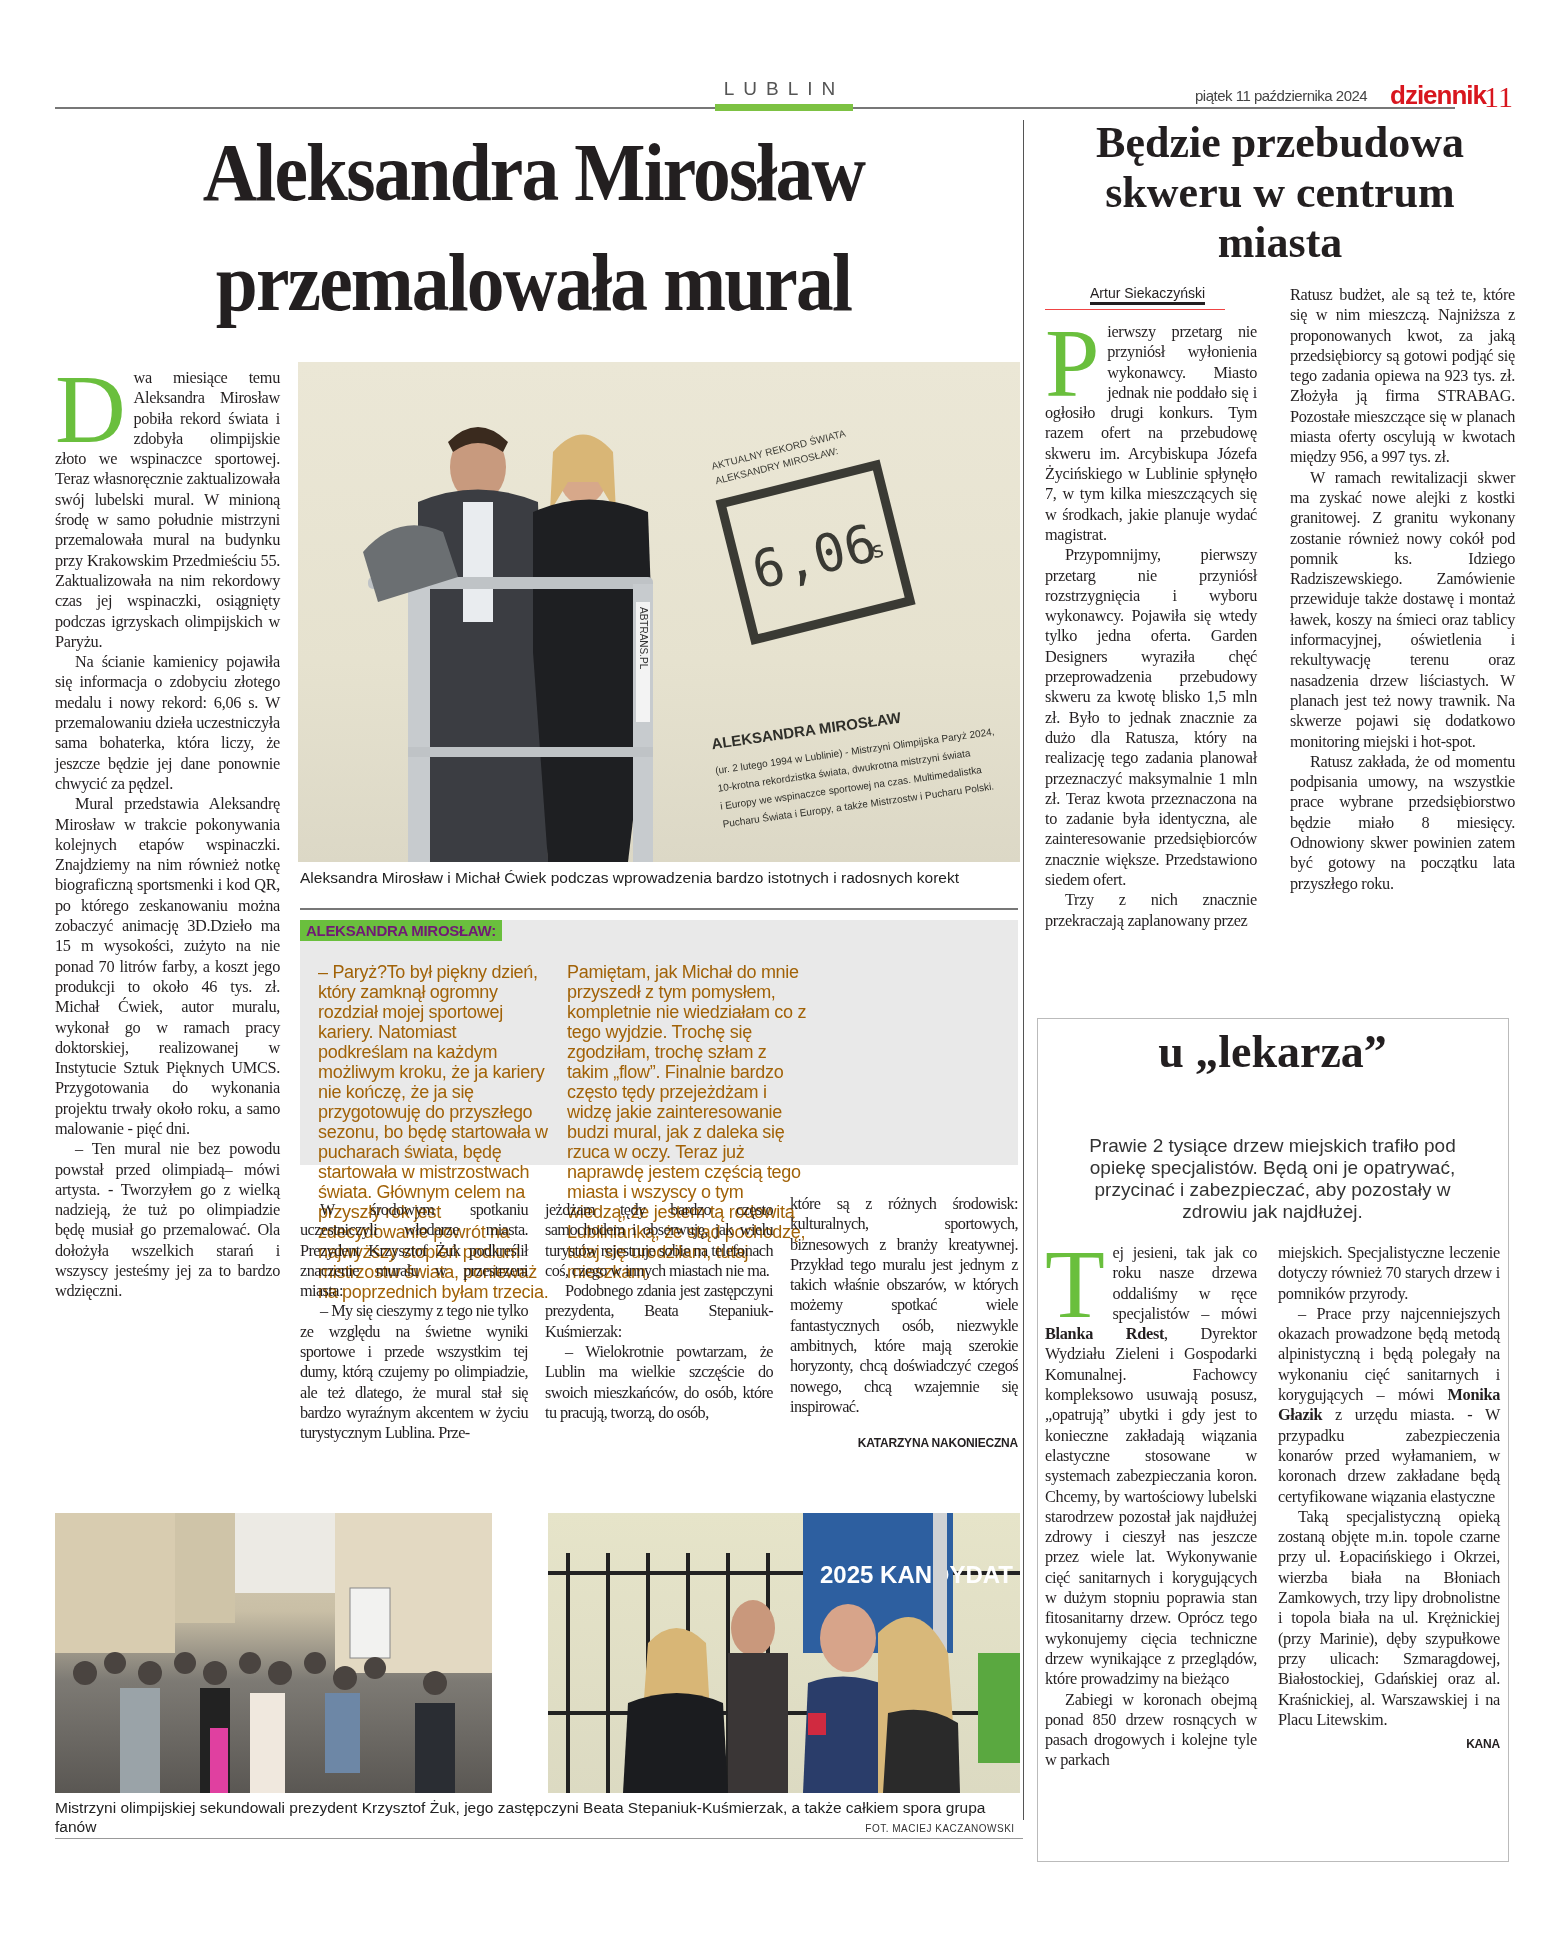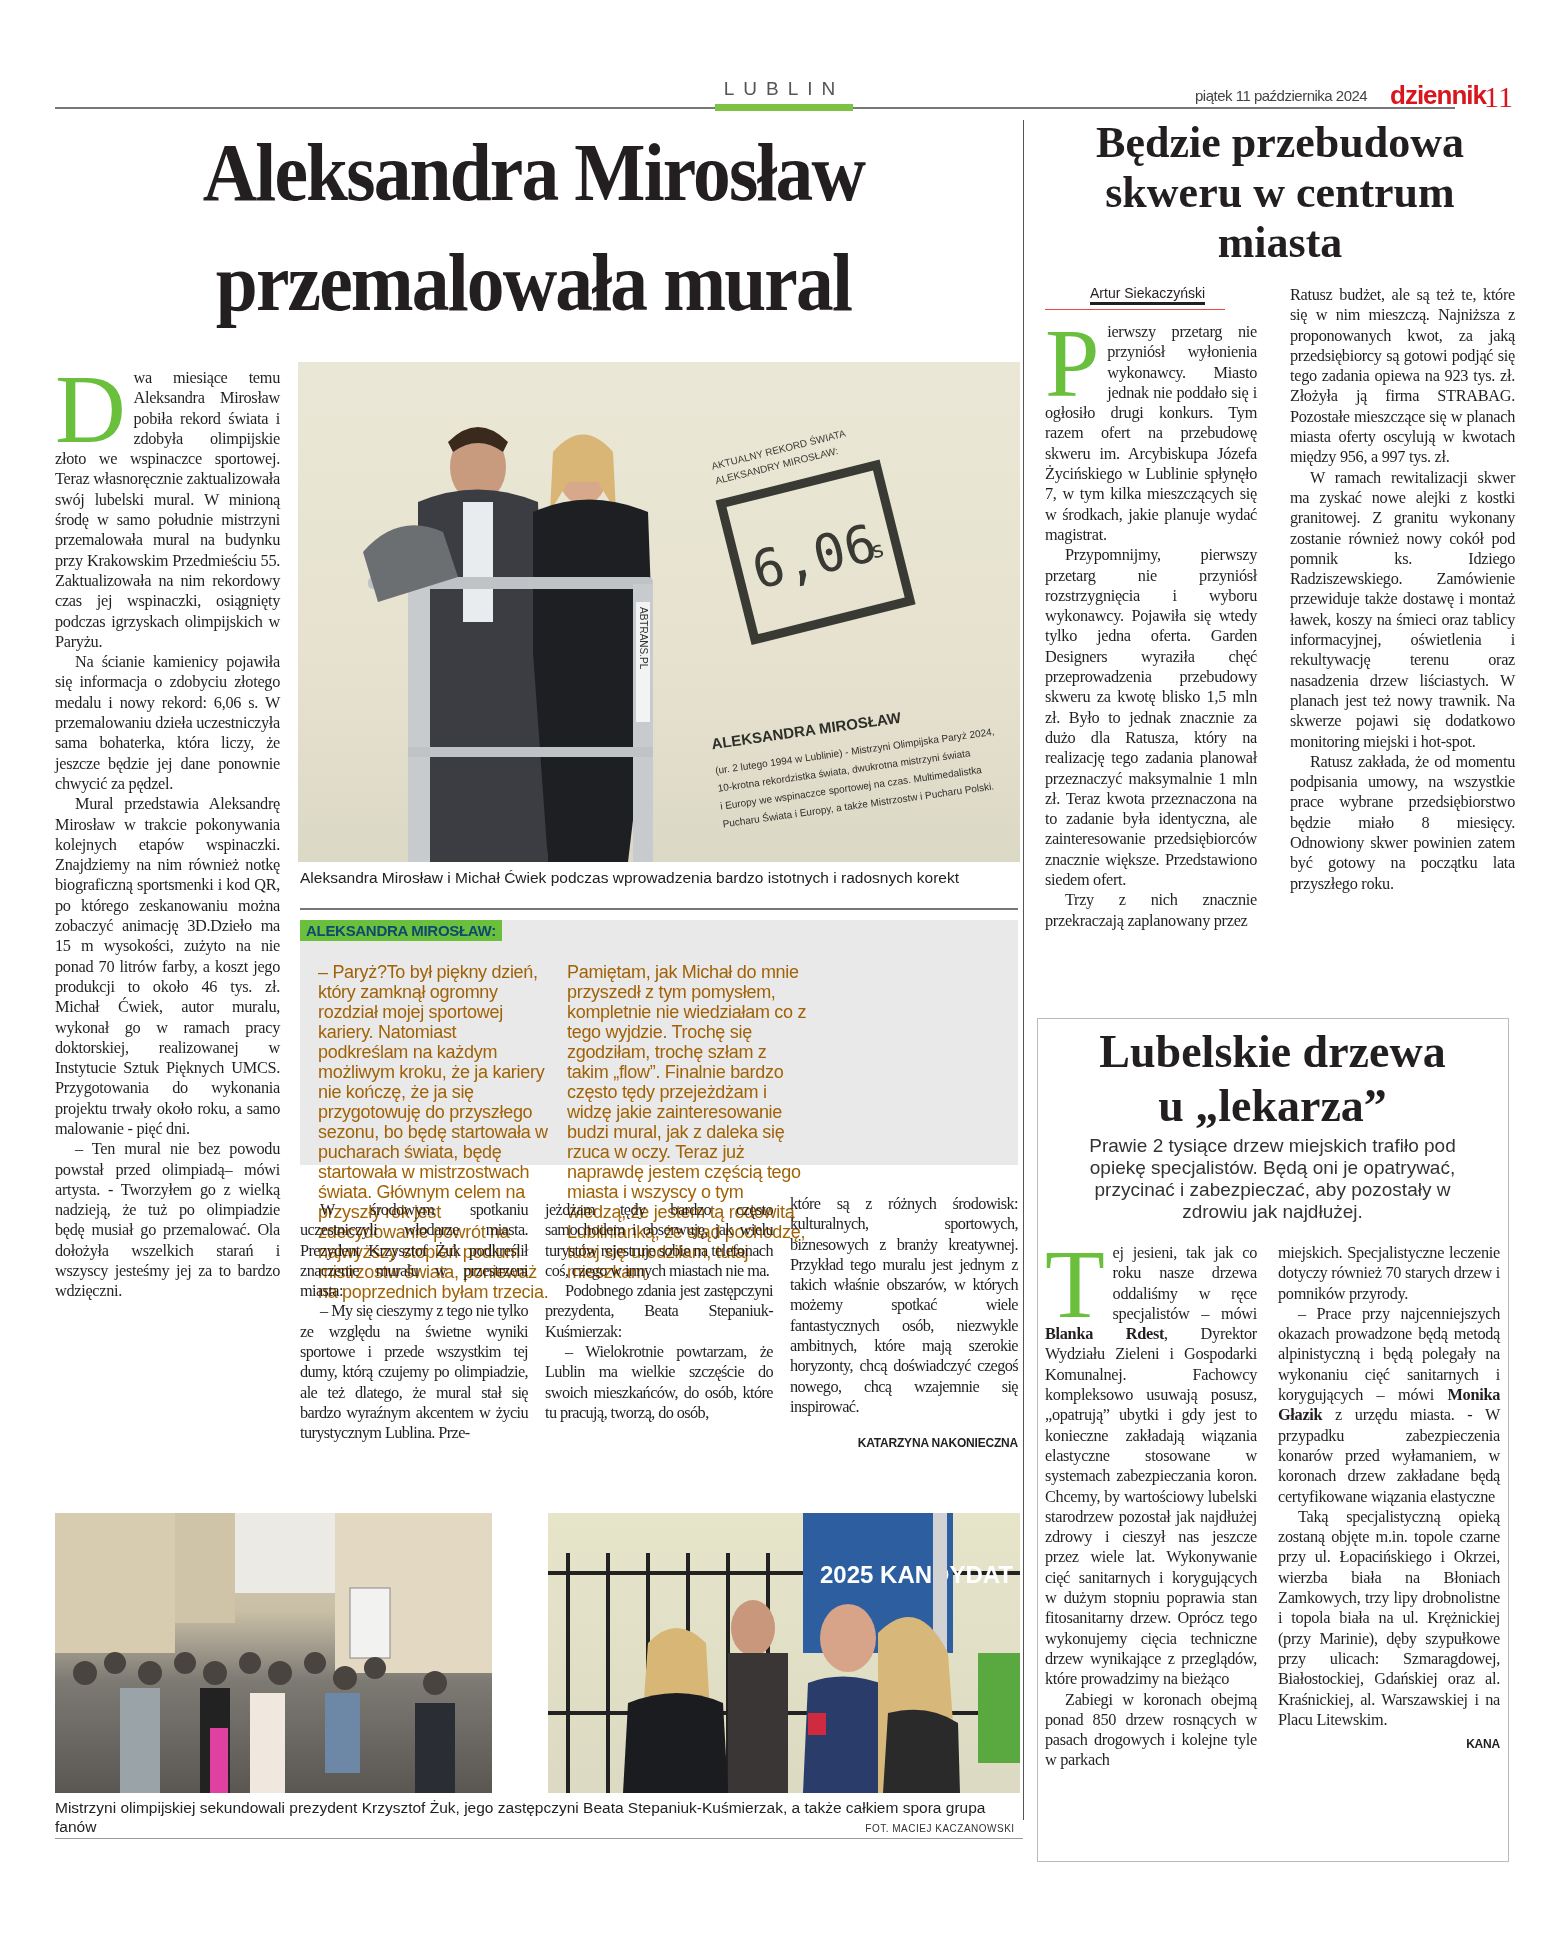--- a/index.html
+++ b/index.html
@@ -14,21 +14,21 @@
   .headline { left:55px; top:118px; width:960px; text-align:center; font-family:"Liberation Serif", serif; font-weight:bold; font-size:82px; line-height:110px; letter-spacing:-2px; transform:scaleX(0.92); transform-origin:left top; width:1040px; }
   .vdivider { left:1023px; top:120px; width:1px; height:1700px; background:#555; }
   .right-head { left:1045px; top:118px; width:470px; text-align:center; font-family:"Liberation Serif", serif; font-weight:bold; font-size:44px; line-height:50px; }
   .byline-wrap { left:1045px; top:285px; width:180px; border-bottom:1px solid #ef4444; height:24px; }
   .byline { position:absolute; left:45px; top:0; font-family:"Liberation Sans", sans-serif; font-size:14px; border-bottom:3px solid #231f20; padding-bottom:1px; }
   .dropcap { float:left; font-family:"Liberation Serif", serif; color:#6abf3d; font-size:98px; line-height:78px; margin:2px 8px 0 0; }
   .col { position:absolute; }
   .photo { position:absolute; overflow:hidden; }
   .caption { font-family:"Liberation Sans", sans-serif; font-size:15.5px; line-height:19px; color:#222; }
   .quote-box { left:300px; top:920px; width:718px; height:245px; background:#e9e9e9; }
-  .quote-tag { left:300px; top:920px; background:#6abf3d; color:#0c4a6e; font-family:"Liberation Sans", sans-serif; font-weight:bold; font-size:15px; padding:2px 6px; letter-spacing:-0.3px; }
+  .quote-tag { left:300px; top:920px; background:#6abf3d; color:#701a75; font-family:"Liberation Sans", sans-serif; font-weight:bold; font-size:15px; padding:2px 6px; letter-spacing:-0.3px; }
   .quote-col { font-family:"Liberation Sans", sans-serif; font-size:18px; line-height:20px; color:#a16207; letter-spacing:-0.3px; }
   .narrow { font-family:"Liberation Serif", serif; font-size:16.3px; line-height:20.3px; text-align:justify; letter-spacing:-0.3px; }
   .narrow p { margin:0; text-indent:20px; }
   .sig { font-family:"Liberation Sans", sans-serif; font-weight:bold; font-size:12px; text-align:right; letter-spacing:-0.2px; }
   .box2 { left:1037px; top:1018px; width:470px; height:842px; border:1px solid #bbb; }
   .box2-head { left:1040px; top:1025px; width:465px; text-align:center; font-family:"Liberation Serif", serif; font-weight:bold; font-size:46px; line-height:54px; }
   .box2-lead { left:1060px; top:1135px; width:425px; text-align:center; font-family:"Liberation Sans", sans-serif; font-size:19px; line-height:22px; color:#333; }
   .photo-credit { font-family:"Liberation Sans", sans-serif; font-size:10px; letter-spacing:0.5px; color:#333; }
   .bold { font-weight:bold; }
 </style>
@@ -187,21 +187,20 @@
   <p>Trzy z nich znacznie przekraczają zaplanowany przez</p>
 </div>
 <div class="col narrow" style="left:1278px; top:285px; width:225px;margin-left:12px;">
   <p style="text-indent:0">Ratusz budżet, ale są też te, które się w nim mieszczą. Najniższa z proponowanych kwot, za jaką przedsiębiorcy są gotowi podjąć się tego zadania opiewa na 923 tys. zł. Złożyła ją firma STRABAG. Pozostałe mieszczące się w planach miasta oferty oscylują w kwotach między 956, a 997 tys. zł.</p>
   <p>W ramach rewitalizacji skwer ma zyskać nowe alejki z kostki granitowej. Z granitu wykonany zostanie również nowy cokół pod pomnik ks. Idziego Radziszewskiego. Zamówienie przewiduje także dostawę i montaż ławek, koszy na śmieci oraz tablicy informacyjnej, oświetlenia i rekultywację terenu oraz nasadzenia drzew liściastych. W planach jest też nowy trawnik. Na skwerze pojawi się dodatkowo monitoring miejski i hot-spot.</p>
   <p>Ratusz zakłada, że od momentu podpisania umowy, na wszystkie prace wybrane przedsiębiorstwo będzie miało 8 miesięcy. Odnowiony skwer powinien zatem być gotowy na początku lata przyszłego roku.</p>
 </div>
 
 <div class="abs box2"></div>
 <div class="abs box2-head">
-  <div>Lubelskie drzewa</div>
   <div>u „lekarza”</div>
 </div>
 <div class="abs box2-lead">Prawie 2 tysiące drzew miejskich trafiło pod opiekę specjalistów. Będą oni je opatrywać, przycinać i zabezpieczać, aby pozostały w zdrowiu jak najdłużej.</div>
 <div class="col narrow" style="left:1045px; top:1243px; width:212px;">
   <p style="text-indent:0">
     <span class="dropcap">T</span><span>ej jesieni, tak jak co roku nasze drzewa oddaliśmy w ręce specjalistów – mówi </span><span class="bold">Blanka Rdest</span><span>, Dyrektor Wydziału Zieleni i Gospodarki Komunalnej. Fachowcy kompleksowo usuwają posusz, „opatrują” ubytki i gdy jest to konieczne zakładają wiązania elastyczne stosowane w systemach zabezpieczania koron. Chcemy, by wartościowy lubelski starodrzew pozostał jak najdłużej zdrowy i cieszył nas jeszcze przez wiele lat. Wykonywanie cięć sanitarnych i korygujących w dużym stopniu poprawia stan fitosanitarny drzew. Oprócz tego wykonujemy cięcia techniczne drzew wynikające z przeglądów, które prowadzimy na bieżąco</span>
   </p>
   <p>Zabiegi w koronach obejmą ponad 850 drzew rosnących w pasach drogowych i kolejne tyle w parkach</p>
 </div>
 <div class="col narrow" style="left:1278px; top:1243px; width:222px;">

